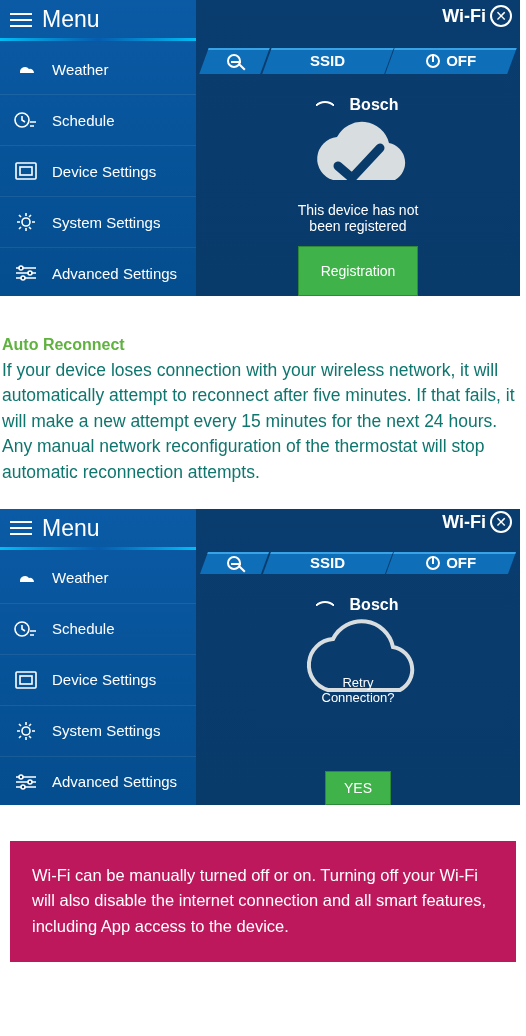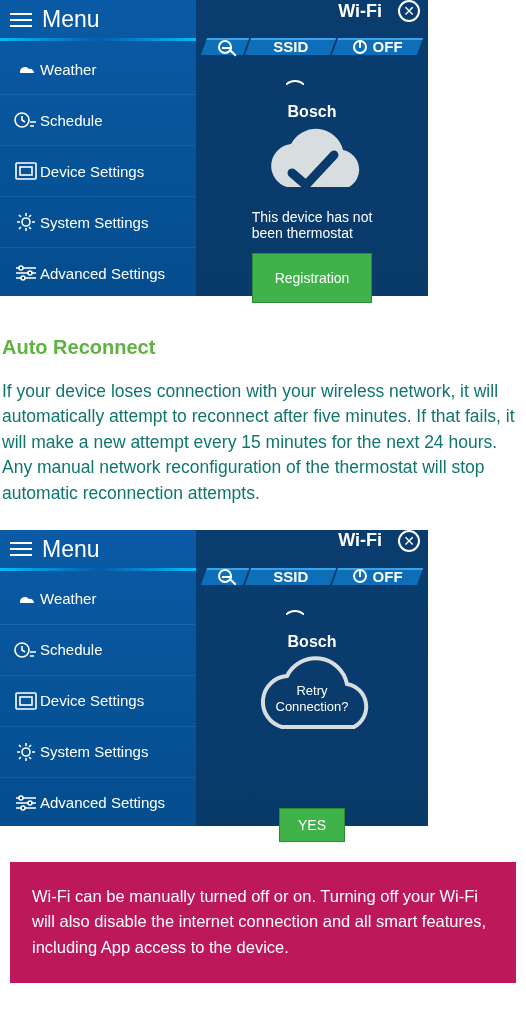--- a/index.html
+++ b/index.html
@@ -3,21 +3,21 @@
   <meta charset="utf-8">
   <style>
     * { margin: 0; padding: 0; box-sizing: border-box; }
     body {
       font-family: Arial, Helvetica, sans-serif;
       width: 526px;
       background: #fff;
       color: #000;
     }
     .device-screen {
-      width: 428px;
+      width: 520px;
       height: 296px;
       display: flex;
       background: #8b5cf6;
     }
     .sidebar {
       width: 196px;
       background: linear-gradient(180deg, #0a5aa5 0%, #044d8e 100%);
       display: flex;
       flex-direction: column;
     }
@@ -42,21 +42,21 @@
     }
     .hamburger span {
       width: 22px;
       height: 2px;
       background: #fff;
     }
     .menu-items { flex: 1; display: flex; flex-direction: column; }
     .menu-item {
       display: flex;
       align-items: center;
-      gap: 0;
+      gap: 12px;
       padding: 13px 12px;
       color: #fff;
       font-size: 15px;
       border-bottom: 1px solid rgba(255,255,255,0.08);
       cursor: pointer;
     }
     .menu-icon {
       width: 28px;
       height: 24px;
       display: flex;
@@ -69,21 +69,21 @@
       display: flex;
       flex-direction: column;
       position: relative;
     }
     .main-header {
       height: 35px;
       display: flex;
       align-items: center;
       justify-content: flex-end;
       padding: 0 8px;
-      gap: 16px;
+      gap: 4px;
       color: #fff;
     }
     .wifi-title { font-size: 18px; font-weight: 700; }
     .close-btn {
       width: 22px;
       height: 22px;
       border: 2px solid #fff;
       border-radius: 50%;
       display: flex;
       align-items: center;
@@ -160,43 +160,44 @@
       flex: 1;
       display: flex;
       flex-direction: column;
       align-items: center;
       justify-content: flex-start;
       padding-top: 6px;
       color: #fff;
     }
     .brand-logo {
       display: flex;
-      gap: 12px;
+      align-items: center;
+      gap: 18px;
       font-weight: 700;
       font-size: 16px;
       color: #fff;
       margin-bottom: 4px;
-      flex-direction: column;
     }
     .wifi-arc {
       width: 14px; height: 14px;
       border: 2px solid #fff;
       border-left: none;
       border-bottom: none;
       border-radius: 0 14px 0 0;
       transform: rotate(-45deg);
     }
     .cloud {
       position: relative;
       width: 120px;
       height: 78px;
       margin-bottom: 6px;
     }
     .cloud svg { width: 100%; height: 100%; }
     .status-text {
+      text-align: center;
       font-size: 14px;
       line-height: 1.15;
       margin-bottom: 12px;
     }
     .green-btn {
       background: #3fb24a;
       border: 1px solid #2e8a37;
       color: #fff;
       padding: 16px 22px;
       font-size: 14px;
@@ -222,22 +223,22 @@
       font-size: 14px;
       cursor: pointer;
       margin-top: 33px;
     }
     .doc-section {
       padding: 40px 2px 24px 2px;
     }
     .doc-heading {
       color: #5fb23f;
       font-weight: 700;
-      font-size: 20px;
-      margin-bottom: 20px;
+      font-size: 16px;
+      margin-bottom: 4px;
     }
     .doc-para {
       font-size: 17.5px;
       line-height: 1.45;
       color: #0f766e;
     }
     .note-box {
       background: #be185d;
       color: #fff;
       padding: 22px 22px;
@@ -338,21 +339,21 @@
         <span>Bosch</span>
       </div>
       <div class="cloud">
         <svg viewBox="0 0 120 78">
             <path d="M35 62a22 22 0 0 1 4-43 28 28 0 0 1 52 6 20 20 0 0 1 6 37H35z" fill="#d8dde0"></path>
             <path d="M40 48l14 12 28-30" stroke="#083a6a" stroke-width="9" fill="none" stroke-linecap="round" stroke-linejoin="round"></path>
           </svg>
       </div>
       <div class="status-text">
         <div>This device has not</div>
-        <div>been thermostat</div>
+        <div>been registered</div>
       </div>
       <div class="green-btn">Registration</div>
     </div>
   </div>
 </div>
 
 <div class="doc-section">
   <div class="doc-heading">Auto Reconnect</div>
   <div class="doc-para">If your device loses connection with your wireless network, it will automatically attempt to reconnect after five minutes. If that fails, it will make a new attempt every 15 minutes for the next 24 hours.  Any manual network reconfiguration of the thermostat will stop automatic reconnection attempts.</div>
 </div>
@@ -442,21 +443,21 @@
     </div>
     <div class="main-body">
       <div class="brand-logo">
         <span class="wifi-arc"></span>
         <span>Bosch</span>
       </div>
       <div class="cloud" style="width:140px;height:88px;">
         <svg viewBox="0 0 140 88">
             <path d="M40 72a26 26 0 0 1 5-51 32 32 0 0 1 60 8 23 23 0 0 1 7 43H40z" fill="none" stroke="#d8dde0" stroke-width="4"></path>
           </svg>
-        <div style="position:absolute;inset:0;display:flex;align-items:center;justify-content:center;">
+        <div style="position:absolute;inset:0;display:flex;align-items:flex-end;justify-content:center;">
           <div class="retry-cloud-label">
             <div>Retry</div>
             <div>Connection?</div>
           </div>
         </div>
       </div>
       <div class="yes-no-row">
         <div class="yn-btn">YES</div>
       </div>
     </div>

